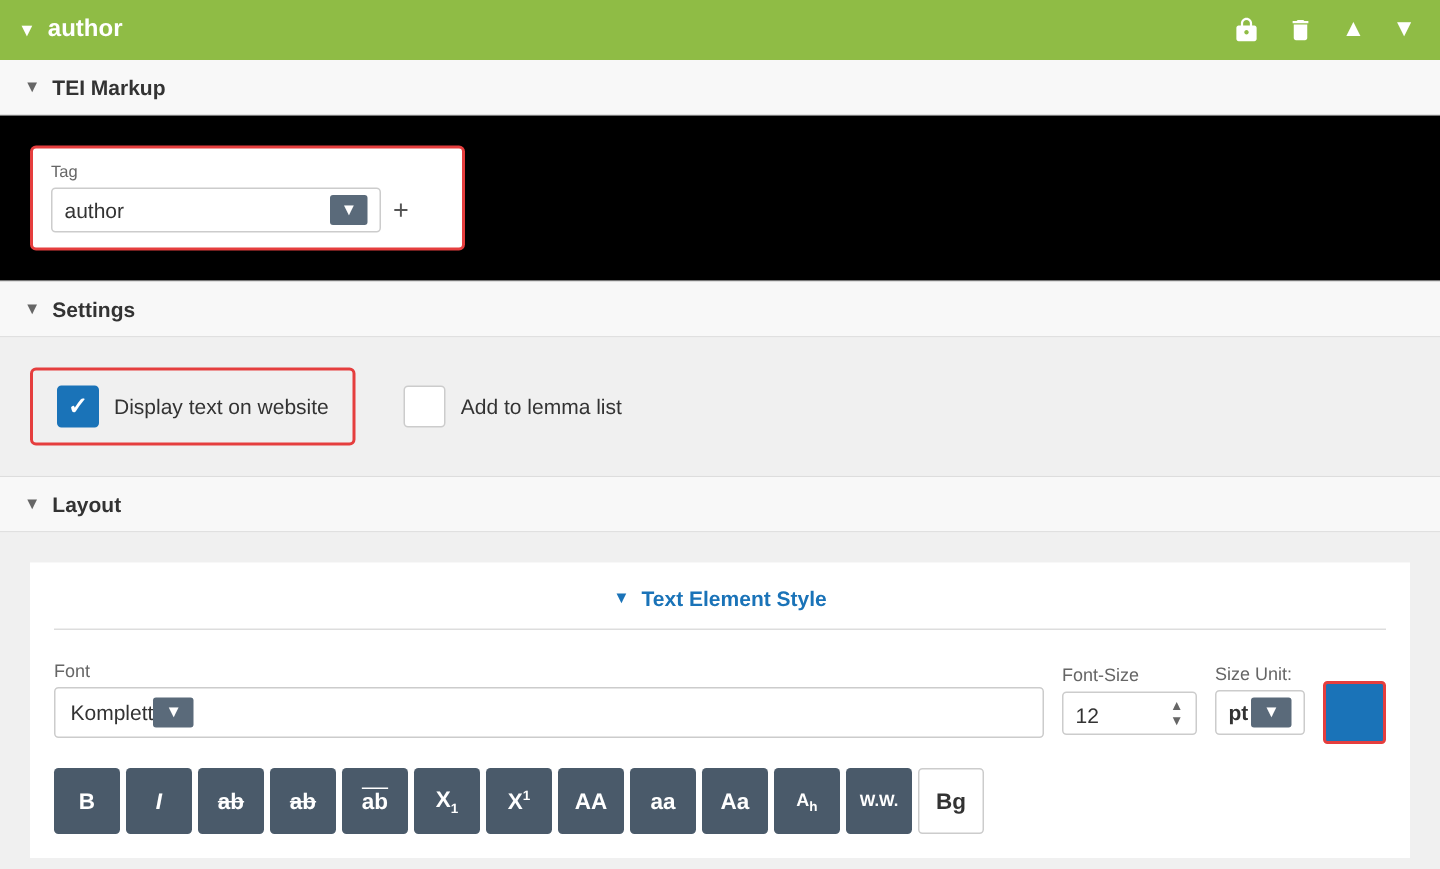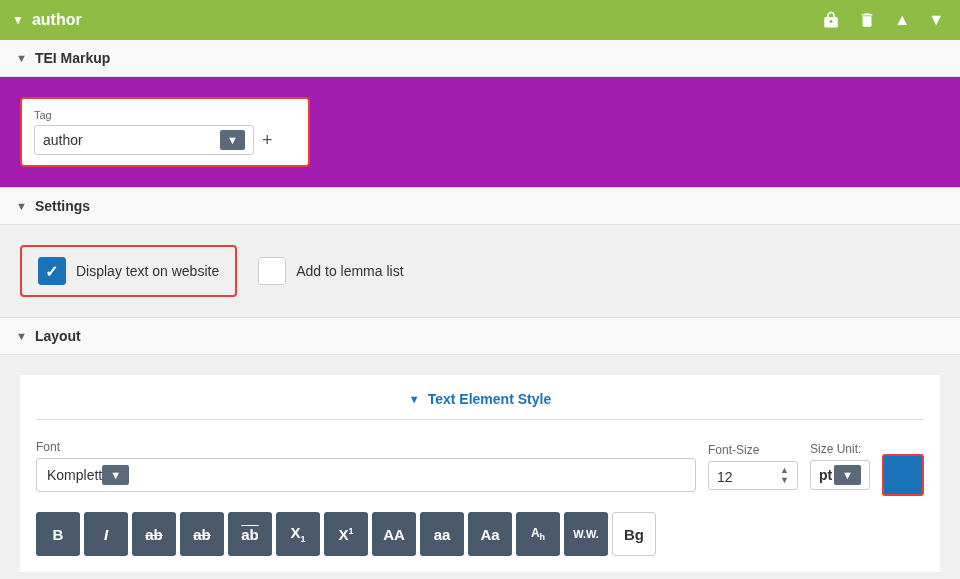--- a/index.html
+++ b/index.html
@@ -63,21 +63,21 @@
       font-size: 14px;
       color: #333;
     }
     .section-header .triangle {
       color: #666;
       font-size: 11px;
     }
 
     
     .tei-body {
-      background: #a21caf;
+      background: #000000;
       padding: 20px;
     }
     .tag-container {
       border: 2px solid #e53e3e;
       border-radius: 4px;
       background: #fff;
       padding: 10px 12px;
       display: inline-flex;
       flex-direction: column;
       min-width: 290px;
@@ -171,21 +171,21 @@
       background: #fff;
     }
     .cb-label {
       font-size: 14px;
     }
 
     .checkbox-item-extra {
       display: flex;
       align-items: center;
       gap: 10px;
-      margin-left: 5px;
+      margin-left: 16px;
     }
 
     
     .layout-body {
       background: #f0f0f0;
       padding: 20px;
     }
     .text-element-style {
       background: #fff;
       border: none;

